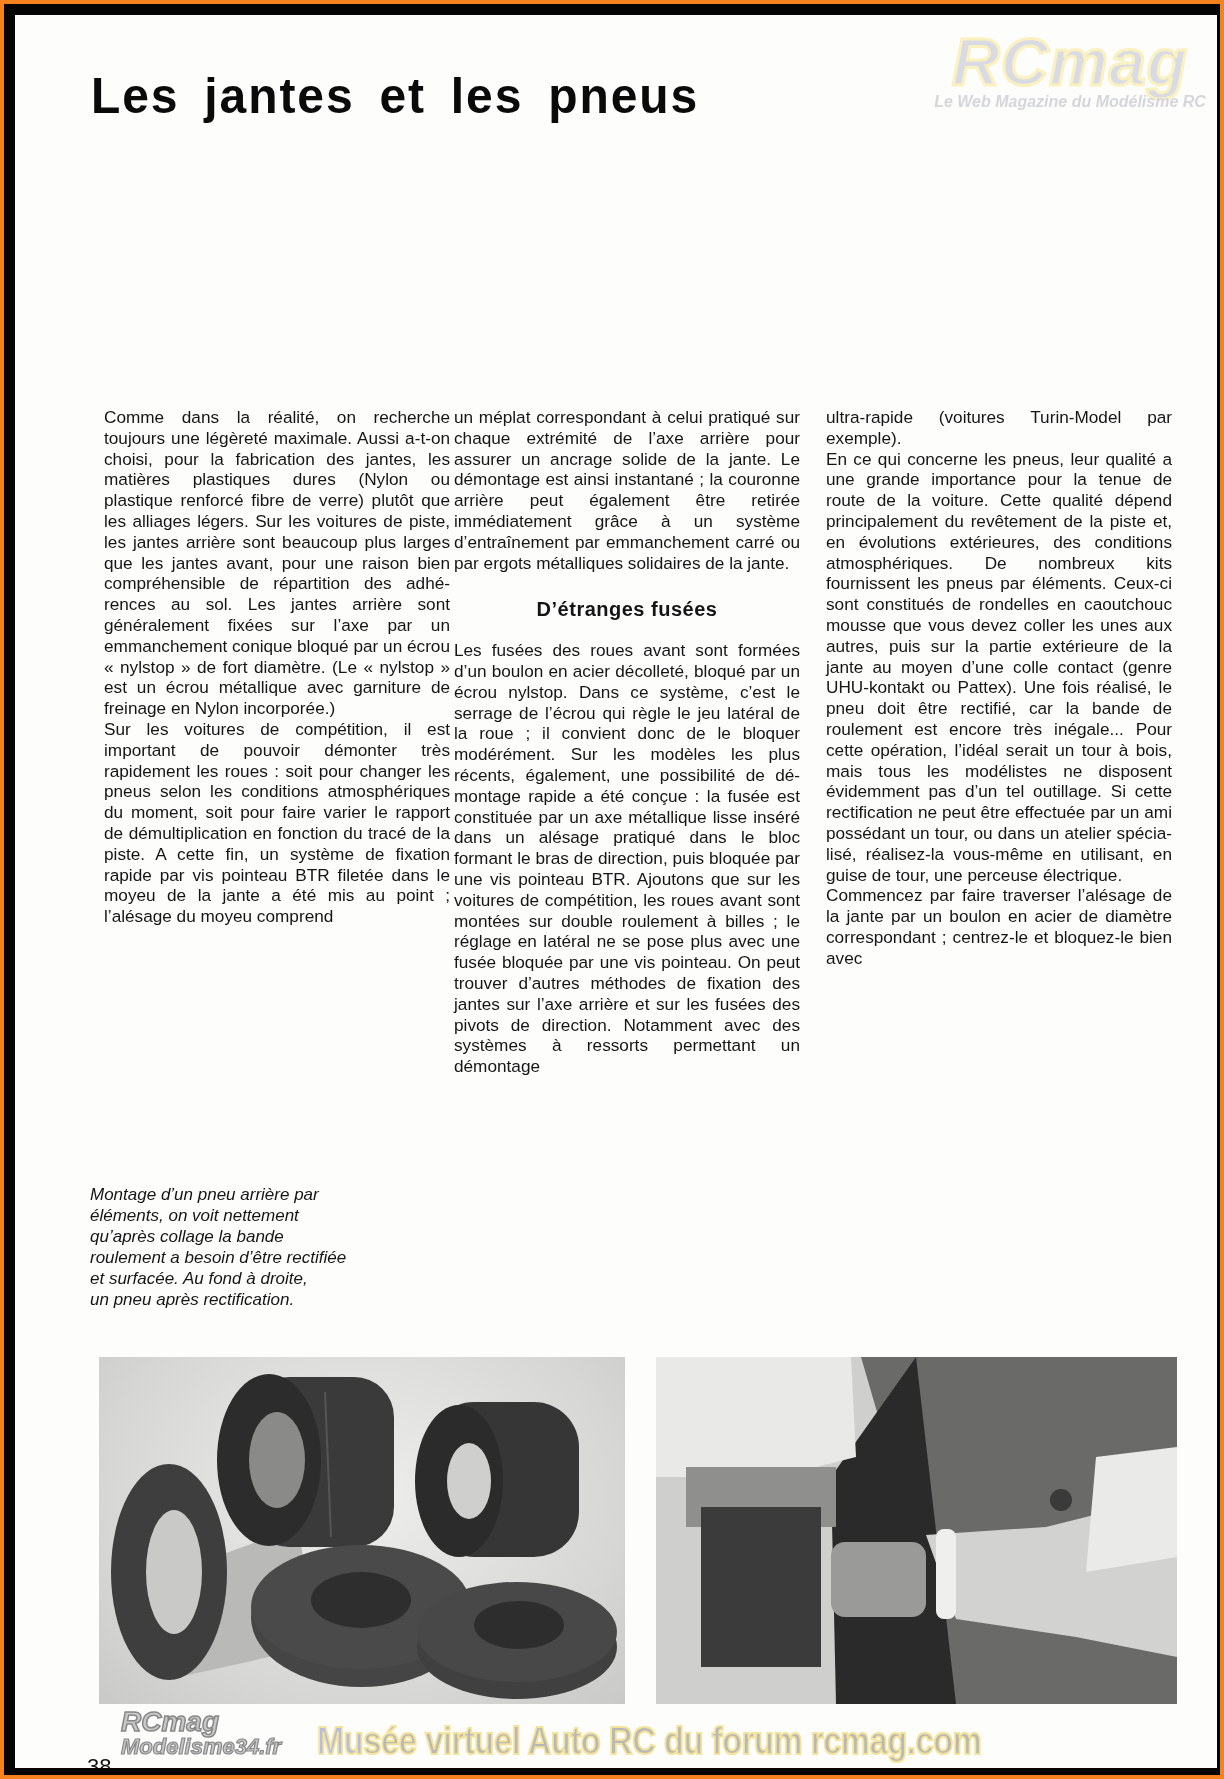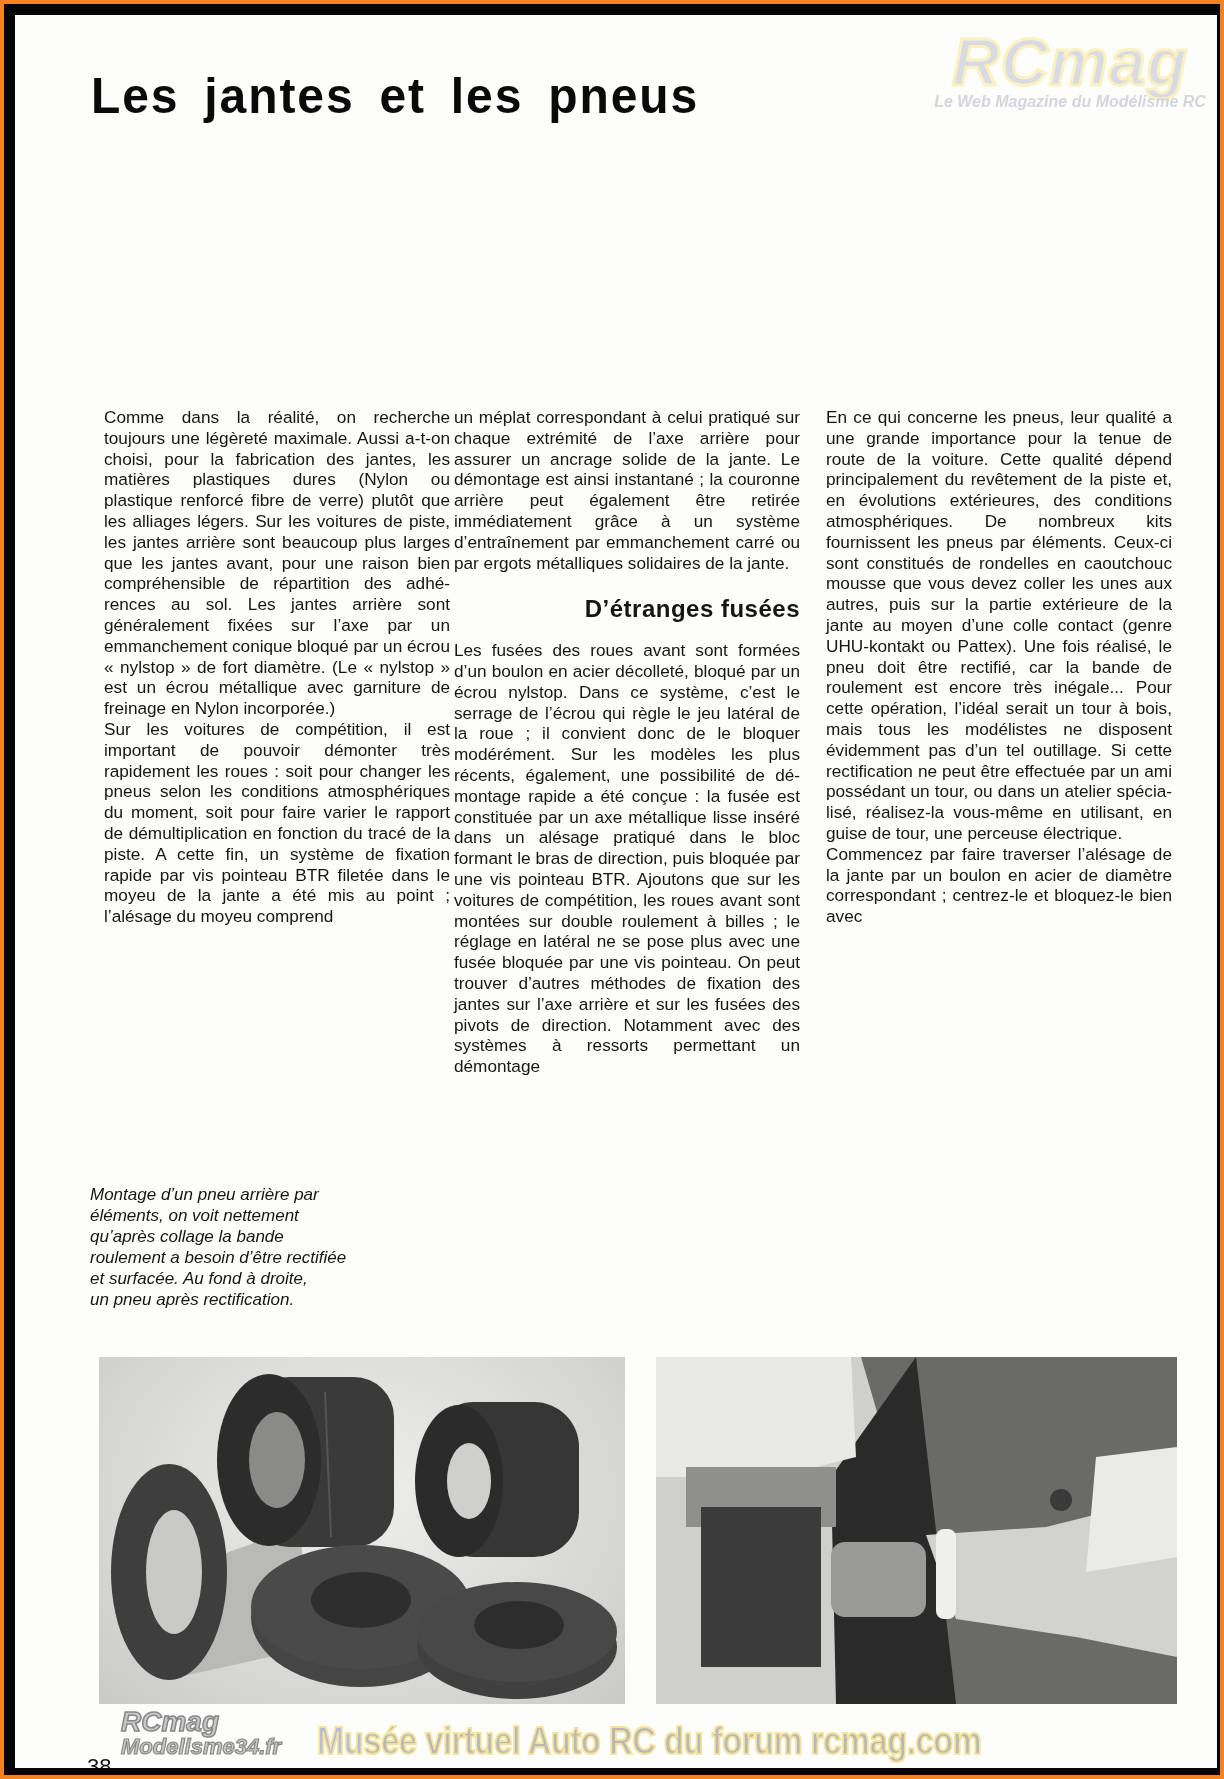--- a/index.html
+++ b/index.html
@@ -42,22 +42,22 @@
   .col {
     position: absolute; top: 392px; width: 346px;
     font-size: 17.2px; line-height: 20.8px;
     text-align: justify; color: #151515;
   }
   .col p { margin: 0; hyphens: manual; }
   .col1 { left: 89px; }
   .col2 { left: 439px; }
   .col3 { left: 811px; }
   .subheading {
-    font-size: 24px; font-weight: bold; margin: 26px 0 20px 0 !important;
-    text-align: right; letter-spacing: 0.5px;
+    font-size: 20px; font-weight: bold; margin: 26px 0 20px 0 !important;
+    text-align: center; letter-spacing: 0.5px;
   }
   .caption {
     position: absolute; width: 346px;
     font-size: 17px; line-height: 21px; font-style: italic; color: #151515;
     margin: 0;
   }
   .caption1 { left: 75px; top: 1169px; }
   .caption2 { left: 811px; top: 1216px; }
   .caption span { display: block; }
   .photo {
@@ -108,20 +108,21 @@
       <p>Sur les voitures de compétition, il est important de pouvoir démon­ter très rapidement les roues : soit pour changer les pneus selon les conditions atmosphériques du moment, soit pour faire varier le rapport de démultiplication en fonc­tion du tracé de la piste. A cette fin, un système de fixation rapide par vis pointeau BTR filetée dans le moyeu de la jante a été mis au point ; l’alésage du moyeu comprend</p>
     </div>
 
     <div class="col col2">
       <p>un méplat correspondant à celui pratiqué sur chaque extrémité de l’axe arrière pour assurer un ancrage solide de la jante. Le démontage est ainsi instantané ; la couronne arrière peut également être retirée immédiatement grâce à un système d’entraînement par emmanchement carré ou par ergots métalliques solidaires de la jante.</p>
       <p class="subheading">D’étranges fusées</p>
       <p>Les fusées des roues avant sont formées d’un boulon en acier décolleté, bloqué par un écrou nylstop. Dans ce système, c’est le serrage de l’écrou qui règle le jeu latéral de la roue ; il convient donc de le bloquer modérément. Sur les modèles les plus récents, également, une possibilité de dé­montage rapide a été conçue : la fusée est constituée par un axe métallique lisse inséré dans un alésage pratiqué dans le bloc formant le bras de direction, puis bloquée par une vis pointeau BTR. Ajoutons que sur les voitures de compétition, les roues avant sont montées sur double roulement à billes ; le réglage en latéral ne se pose plus avec une fusée bloquée par une vis pointeau. On peut trou­ver d’autres méthodes de fixation des jantes sur l’axe arrière et sur les fusées des pivots de direction. Notamment avec des systèmes à ressorts permettant un démontage</p>
     </div>
 
     <div class="col col3">
+      <p>ultra-rapide (voitures Turin-Model par exemple).</p>
       <p>En ce qui concerne les pneus, leur qualité a une grande importance pour la tenue de route de la voiture. Cette qualité dépend principale­ment du revêtement de la piste et, en évolutions extérieures, des condi­tions atmosphériques. De nom­breux kits fournissent les pneus par éléments. Ceux-ci sont consti­tués de rondelles en caoutchouc mousse que vous devez coller les unes aux autres, puis sur la partie extérieure de la jante au moyen d’une colle contact (genre UHU-kontakt ou Pattex). Une fois réa­lisé, le pneu doit être rectifié, car la bande de roulement est encore très inégale... Pour cette opération, l’idéal serait un tour à bois, mais tous les modélistes ne disposent évidemment pas d’un tel outillage. Si cette rectification ne peut être effectuée par un ami possédant un tour, ou dans un atelier spécia­lisé, réalisez-la vous-même en uti­lisant, en guise de tour, une per­ceuse électrique.</p>
       <p>Commencez par faire traverser l’alé­sage de la jante par un boulon en acier de diamètre correspondant ; centrez-le et bloquez-le bien avec</p>
     </div>
 
     <div class="caption caption1">
       <span>Montage d’un pneu arrière par</span>
       <span>éléments, on voit nettement</span>
       <span>qu’après collage la bande</span>
       <span>roulement a besoin d’être rectifiée</span>
       <span>et surfacée. Au fond à droite,</span>

